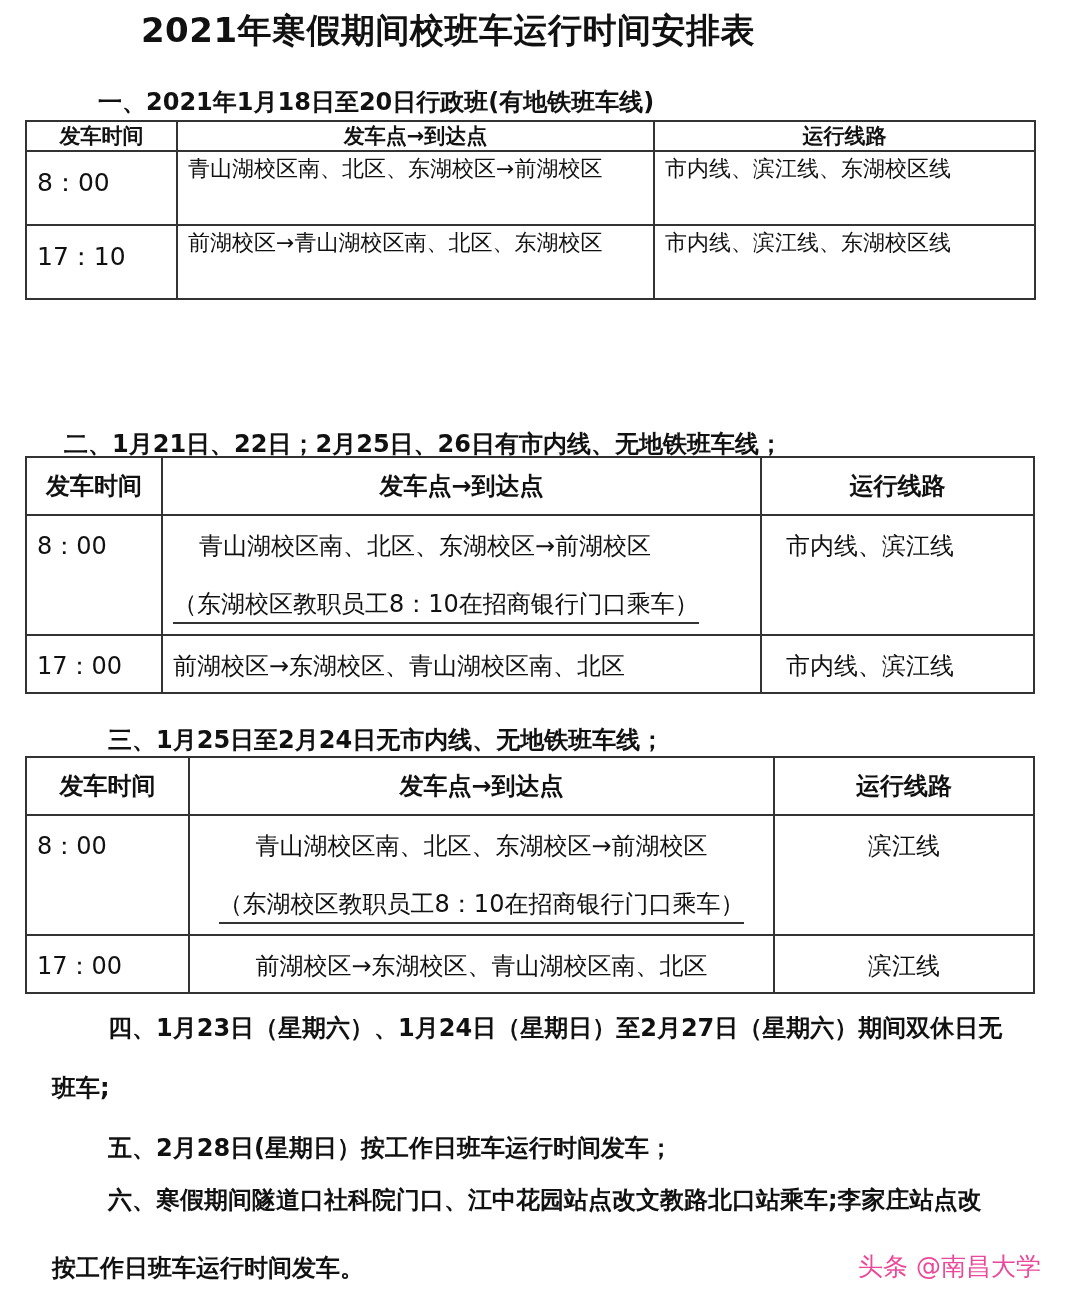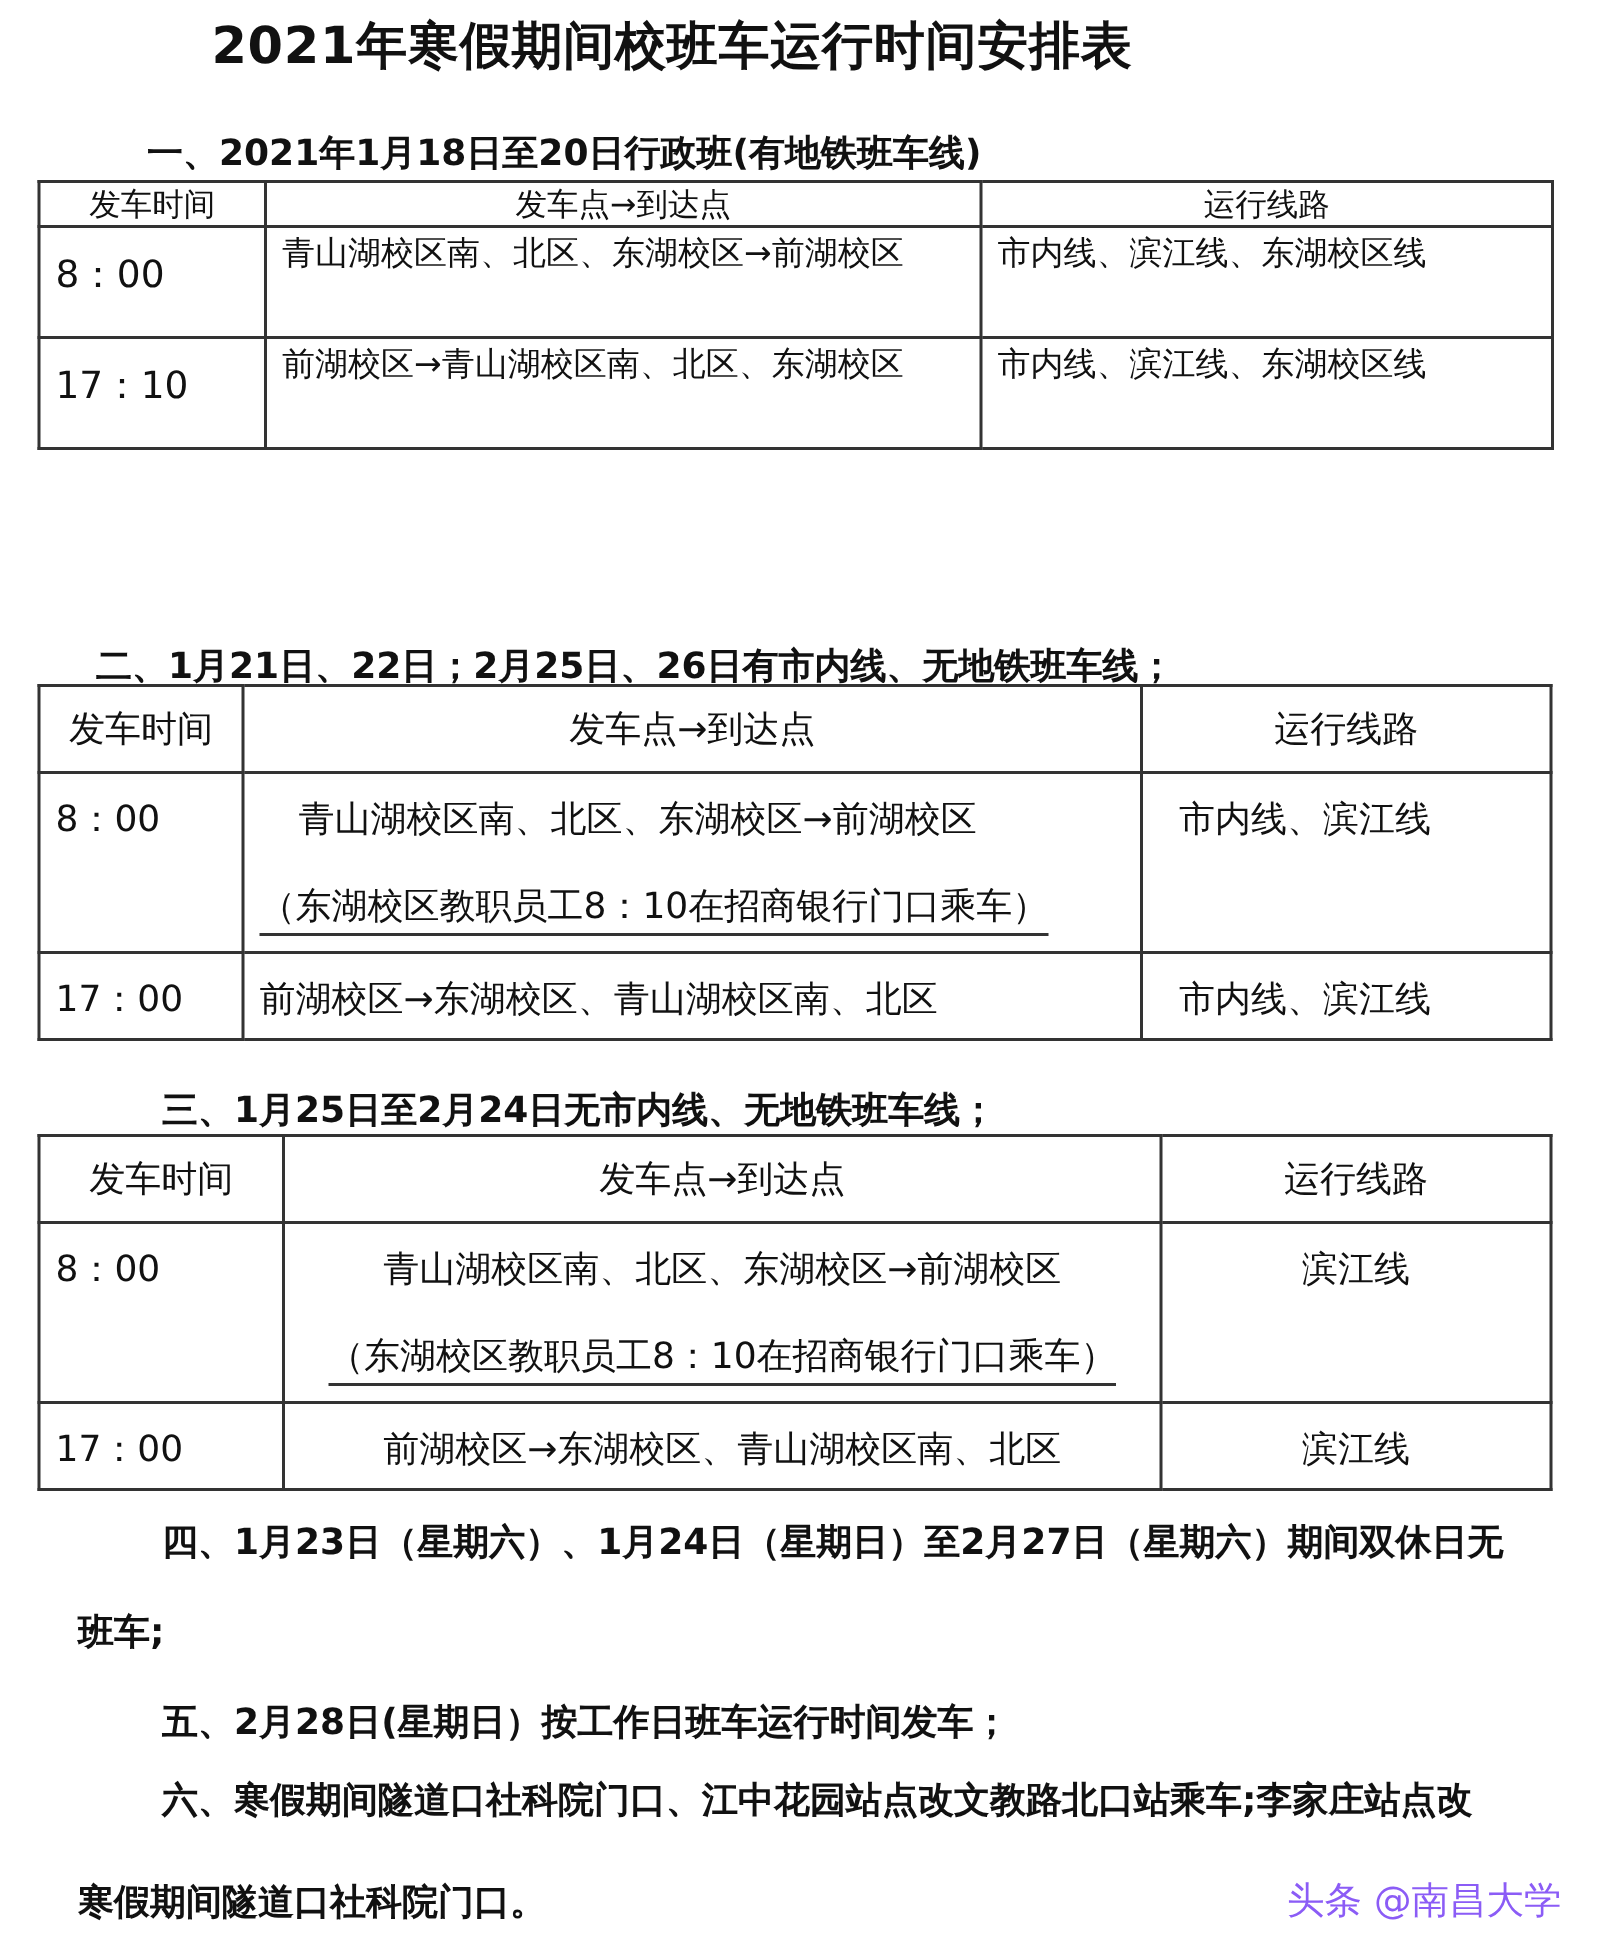--- a/index.html
+++ b/index.html
@@ -3,33 +3,33 @@
 <meta charset="utf-8">
 <style>
   html, body { margin:0; padding:0; background:#ffffff; }
   body { width:1080px; height:1302px; position:relative; overflow:hidden;
          font-family:"DejaVu Sans","Liberation Sans",sans-serif; color:#111; }
   .abs { position:absolute; }
   .title { left:0; width:896px; top:8px; text-align:center; font-size:34px; font-weight:bold; letter-spacing:0.5px; }
   .sec { font-size:24px; font-weight:bold; white-space:nowrap;margin-top:12px; }
   table { border-collapse:collapse; position:absolute; table-layout:fixed; }
   td, th { border:2px solid #333; padding:0; vertical-align:top; }
-  th { font-weight:normal; vertical-align:middle; }
+  th { font-weight:bold; vertical-align:middle; }
   .t1 th { font-size:21px; height:28px; }
   .t1 td { height:58px; font-size:22px; }
   .t1 .time { font-size:25px; padding:14px 0 0 10px; }
   .t1 .route { padding:2px 0 0 10px; }
   .t1 .line { padding:2px 0 0 10px;border-radius:26px; }
   .t2 th, .t3 th { font-size:24px; height:56px; }
   .t2 td, .t3 td { font-size:24px; }
   .time2 { padding:14px 0 0 10px; font-size:25px; }
   .cellp { padding:14px 0 0 0; }
   .note { display:inline-block; border-bottom:2px solid #333; padding-bottom:2px; }
   .para { font-size:24px; font-weight:bold; white-space:nowrap; }
-  .watermark { font-size:25px; color:#8b5cf6; }
+  .watermark { font-size:25px; color:#ec4899; }
 </style>
 </head>
 <body>
 
 <div class="abs title">2021年寒假期间校班车运行时间安排表</div>
 
 <div class="abs sec" style="left:98px; top:74px;">一、2021年1月18日至20日行政班(有地铁班车线)</div>
 
 <table class="t1" style="left:25px; top:120px; width:1009px;">
   <colgroup>
@@ -113,14 +113,14 @@
     <td class="cellp" style="text-align:center;">前湖校区→东湖校区、青山湖校区南、北区</td>
     <td class="cellp" style="text-align:center;">滨江线</td>
   </tr>
 </tbody>
   </table>
 
 <div class="abs para" style="left:108px; top:1012px;">四、1月23日（星期六）、1月24日（星期日）至2月27日（星期六）期间双休日无</div>
 <div class="abs para" style="left:52px; top:1072px;">班车;</div>
 <div class="abs para" style="left:108px; top:1132px;">五、2月28日(星期日）按工作日班车运行时间发车；</div>
 <div class="abs para" style="left:108px; top:1184px;">六、寒假期间隧道口社科院门口、江中花园站点改文教路北口站乘车;李家庄站点改</div>
-<div class="abs para" style="left:52px; top:1252px;">寒假期间隧道口社科院门口。</div>
+<div class="abs para" style="left:52px; top:1252px;">按工作日班车运行时间发车。</div>
 <div class="abs watermark" style="left:858px; top:1250px;">头条 @南昌大学</div>
 
 </body></html>

